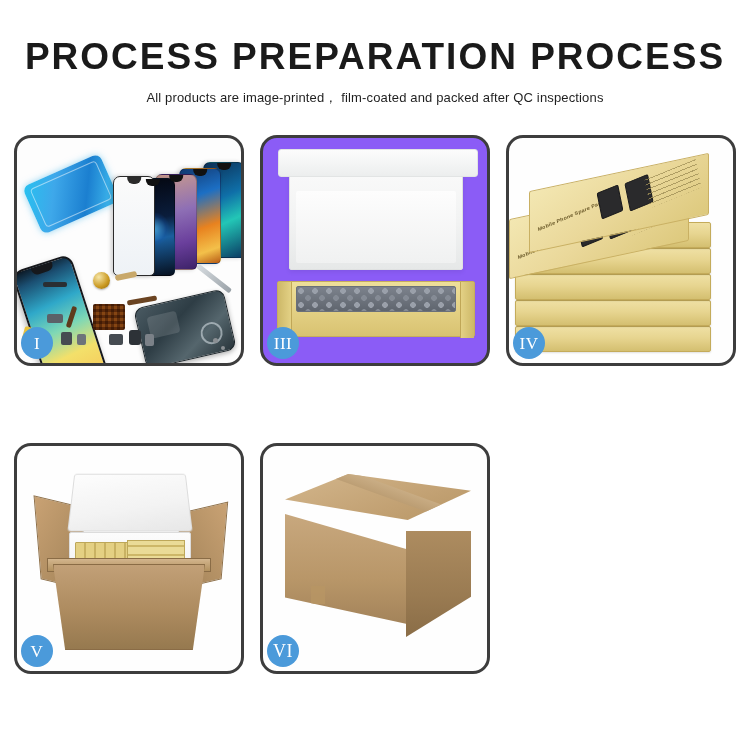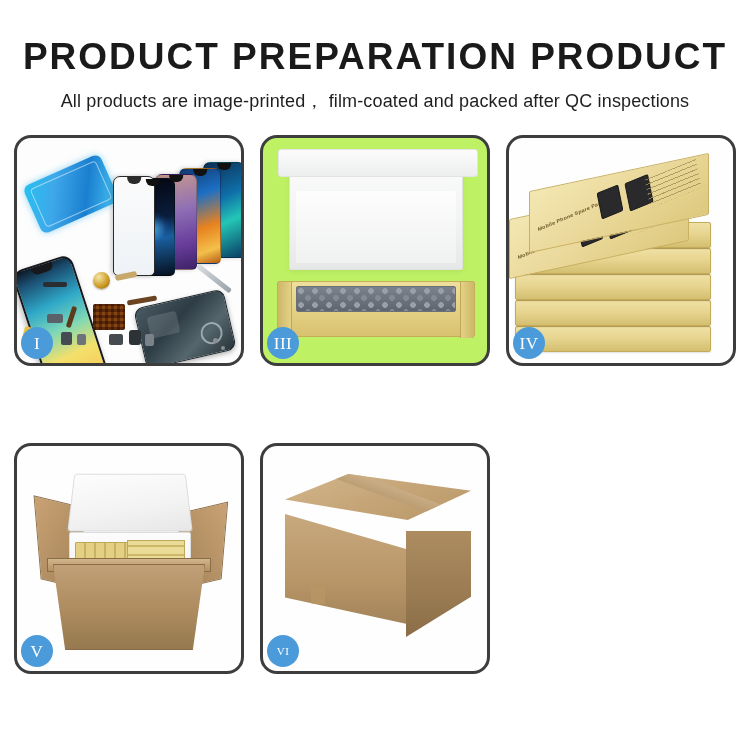--- a/index.html
+++ b/index.html
@@ -13,21 +13,21 @@
 
   
   .header{ width:100%; text-align:center; padding-top:38px; }
   .title{
     font-family:"Liberation Sans", sans-serif;
     font-size:37px; font-weight:700; color:#1a1a1a;
     letter-spacing:2.0px; line-height:1.05; white-space:nowrap;
   }
   .subtitle{
     margin-top:12px;
-    font-size:18px; font-weight:400; color:#1f1f1f;
+    font-size:13px; font-weight:400; color:#1f1f1f;
     letter-spacing:0.15px; white-space:nowrap;
   }
 
   
   .grid{
     position:absolute; left:14px; top:135px;
     width:732px; height:540px;
     display:grid;
     grid-template-columns:230px 230px 230px;
     grid-template-rows:231px 231px;
@@ -45,21 +45,21 @@
   
   .badge{
     position:absolute; left:4px; bottom:4px;
     width:32px; height:32px; border-radius:50%;
     background:#4b9ada;
     display:flex; align-items:center; justify-content:center;
     color:#ffffff; font-family:"Liberation Serif", serif;
     font-size:17px; line-height:1; letter-spacing:0.5px;
     z-index:40;
   }
-  .badge.wide{ font-size:11px;text-align:right; }
+  .badge.wide{ font-size:18px;text-align:right; }
 
   
   .p1{ background:#fdfdfd; }
   .adh{
     position:absolute; left:12px; top:30px; width:84px; height:52px;
     background:linear-gradient(120deg,#27c2f0 0%,#3ea8ea 32%,#1b7fd0 66%,#49c9f5 100%);
     border-radius:7px; transform:rotate(-24deg);
     box-shadow:0 0 7px rgba(60,180,235,.55);
   }
   .adh:after{
@@ -184,21 +184,21 @@
   }
   .bubsh{
     position:absolute; inset:0;
     background-image:
       radial-gradient(circle at 7px 9px, rgba(120,150,165,.34) 0 5.4px, transparent 6.2px),
       radial-gradient(circle at 21px 23px, rgba(120,150,165,.34) 0 5.4px, transparent 6.2px);
     background-size:28px 28px, 28px 28px; opacity:.75;
   }
 
   
-  .p3{ background:#bef264; }
+  .p3{ background:#8b5cf6; }
   .lidfoam{
     position:absolute; left:26px; top:22px; width:174px; height:110px;
     background:linear-gradient(180deg,#fbfbfb 0%,#f2f3f3 55%,#e6e8e8 100%);
     border:1px solid #dfe1e1; border-radius:2px;
     box-shadow:0 2px 5px rgba(0,0,0,.07);
   }
   .lidfoam:before{
     content:""; position:absolute; left:-12px; top:-12px; width:198px; height:26px;
     background:linear-gradient(180deg,#fcfcfc,#eceeee); border:1px solid #e2e4e4;
     border-radius:3px; transform:skewX(0deg);
@@ -347,21 +347,21 @@
     position:absolute; left:26px; top:122px; width:14px; height:18px;
     background:#b79564; opacity:.85;
   }
 </style>
 </head>
 <body>
 
 <div class="page">
 
   <div class="header">
-    <div class="title">PRODUCT PREPARATION PRODUCT</div>
+    <div class="title">PROCESS PREPARATION PROCESS</div>
     <div class="subtitle">All products are image-printed， film-coated and packed after QC inspections</div>
   </div>
 
   <div class="grid">
 
     <div class="panel p1">
       <div class="stage">
         <div class="adh"></div>
         <div class="fan">
           <div class="ph ph5">

